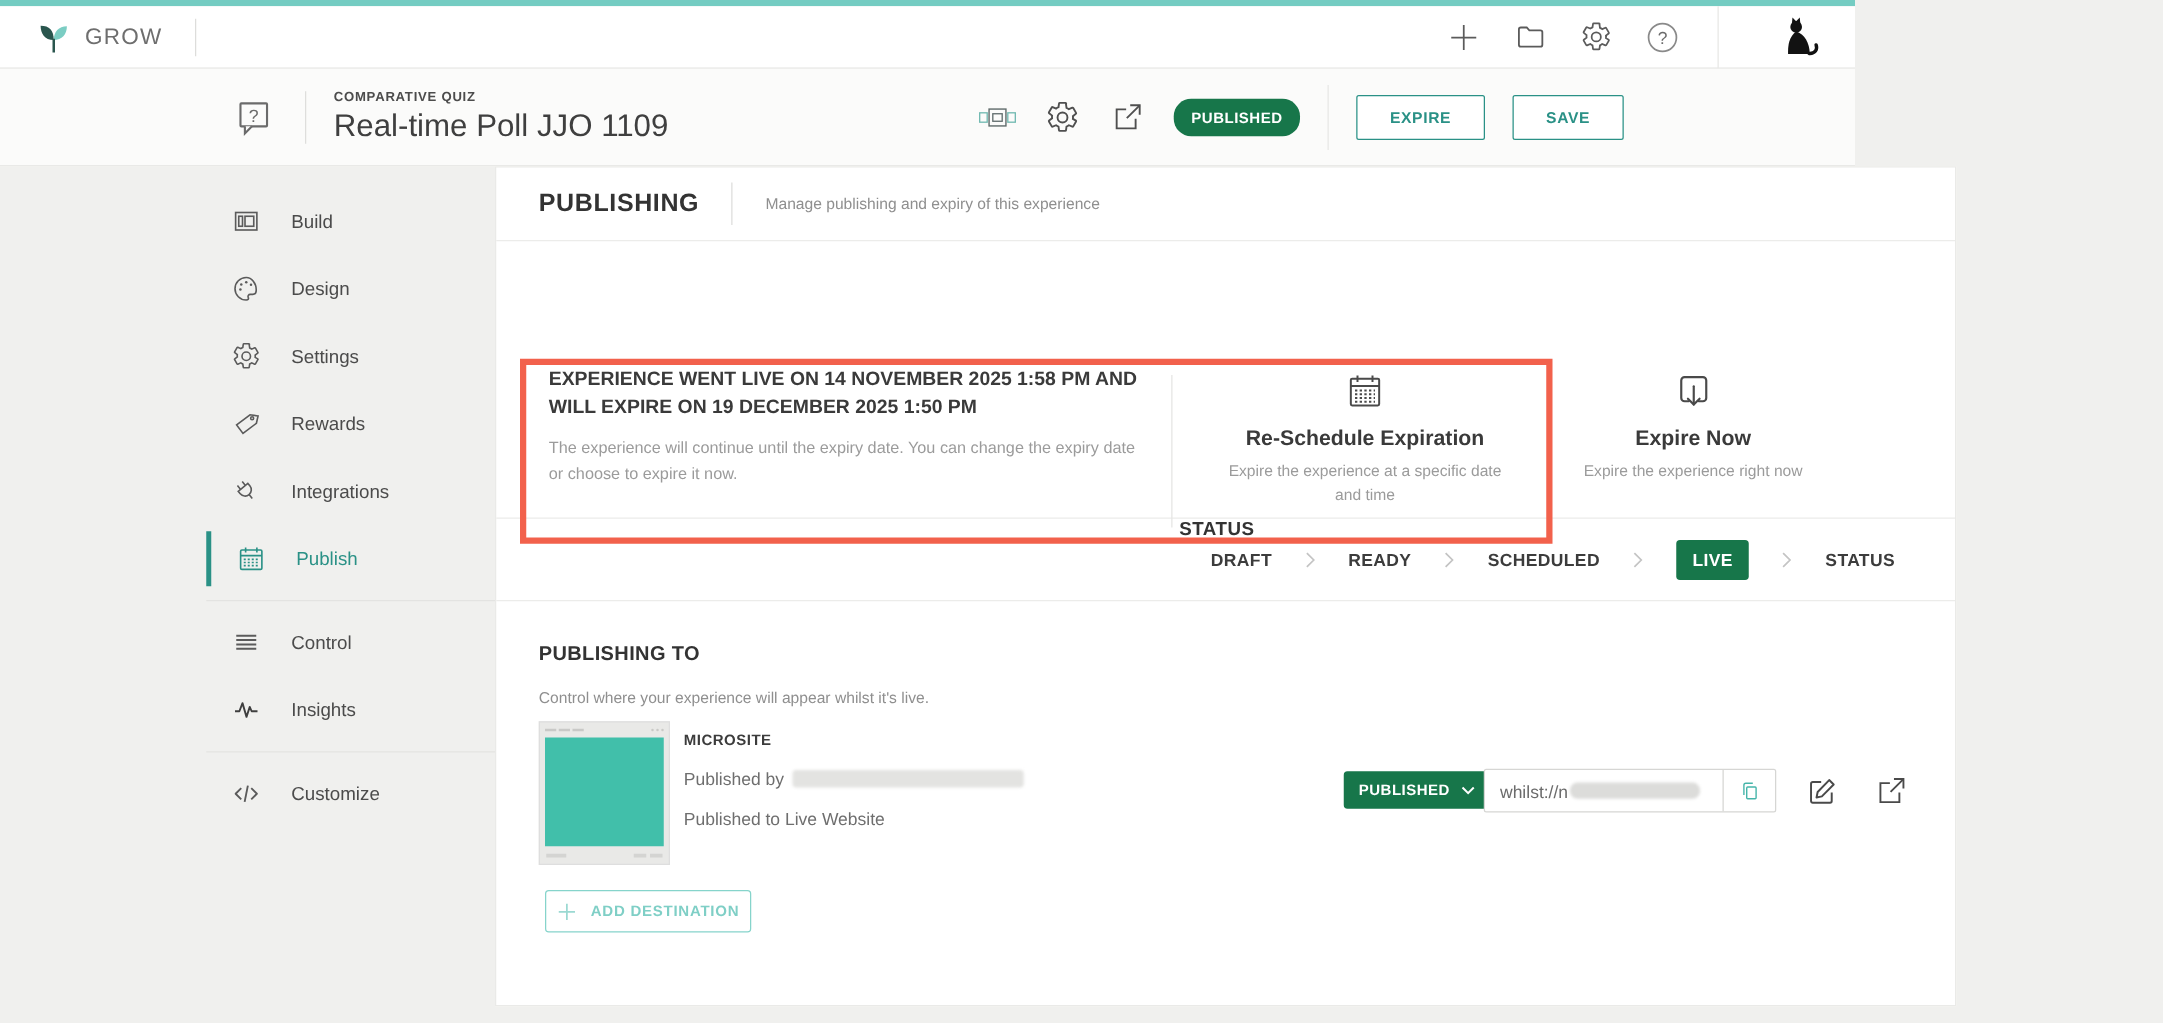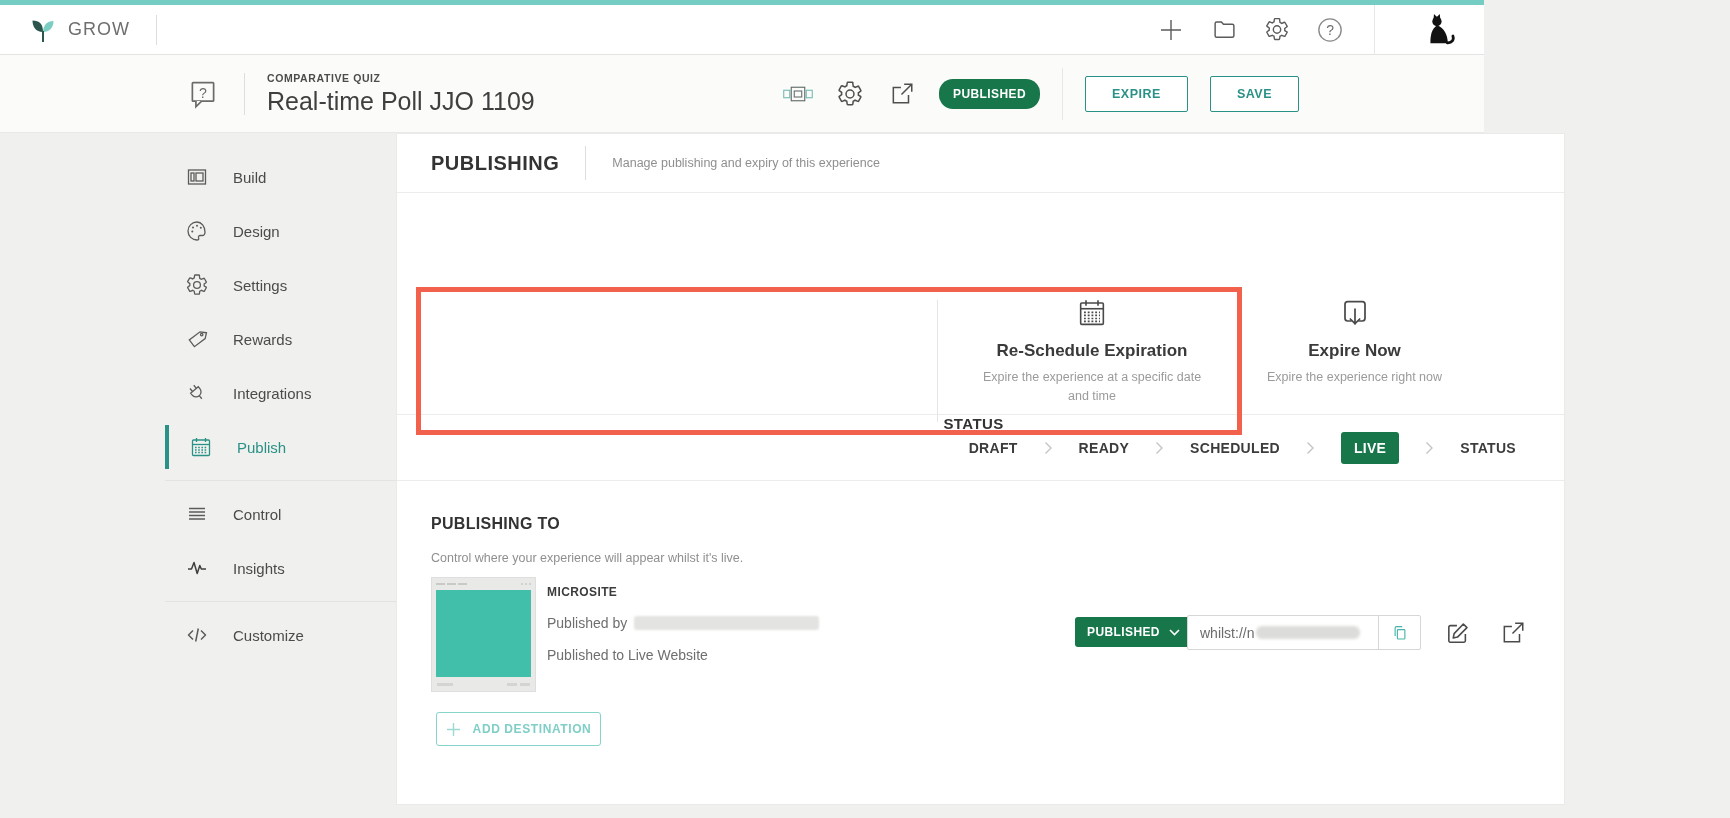--- a/index.html
+++ b/index.html
@@ -294,20 +294,24 @@
   <div class="card">
 
     <div class="sec1">
       <span class="sec1-title">PUBLISHING</span>
       <span class="sec1-divider"></span>
       <span class="sec1-sub">Manage publishing and expiry of this experience</span>
     </div>
 
     <div class="sec2">
       <div class="annot-box"></div>
+      <div class="live-text">
+        <div class="live-title">EXPERIENCE WENT LIVE ON 14 NOVEMBER 2025 1:58 PM AND WILL EXPIRE ON 19 DECEMBER 2025 1:50 PM</div>
+        <div class="live-desc">The experience will continue until the expiry date. You can change the expiry date or choose to expire it now.</div>
+      </div>
       <div class="sec2-vdivider"></div>
       <div class="action-card reschedule">
         <span>
             <svg width="32" height="32" viewBox="0 0 24 24" fill="none" stroke="#4a4a4a" stroke-width="1.2">
               <rect x="3.5" y="4.5" width="17" height="16" rx="0.8"></rect>
               <path d="M7.5 2.5 v4 M16.5 2.5 v4"></path>
               <path d="M3.5 8.8 H20.5"></path>
               <path d="M6 11.5 H18 M6 13.8 H18 M6 16.1 H18 M6 18.3 H18" stroke-dasharray="1.4 1.4"></path>
             </svg>
           </span>

